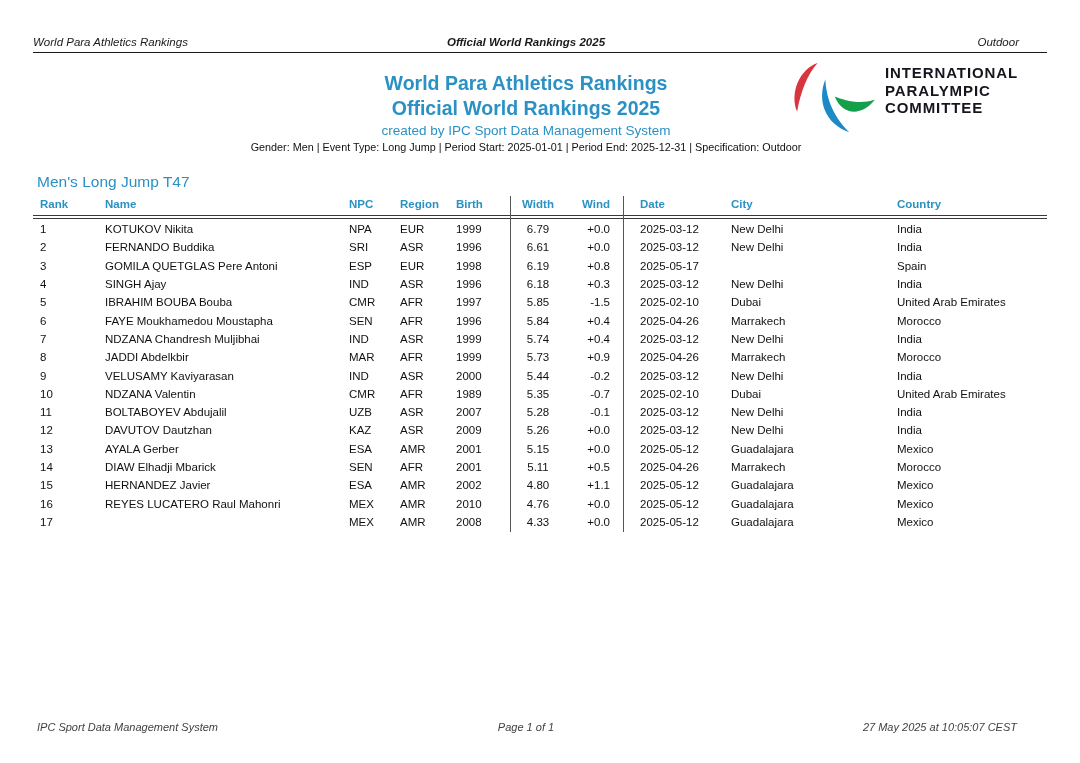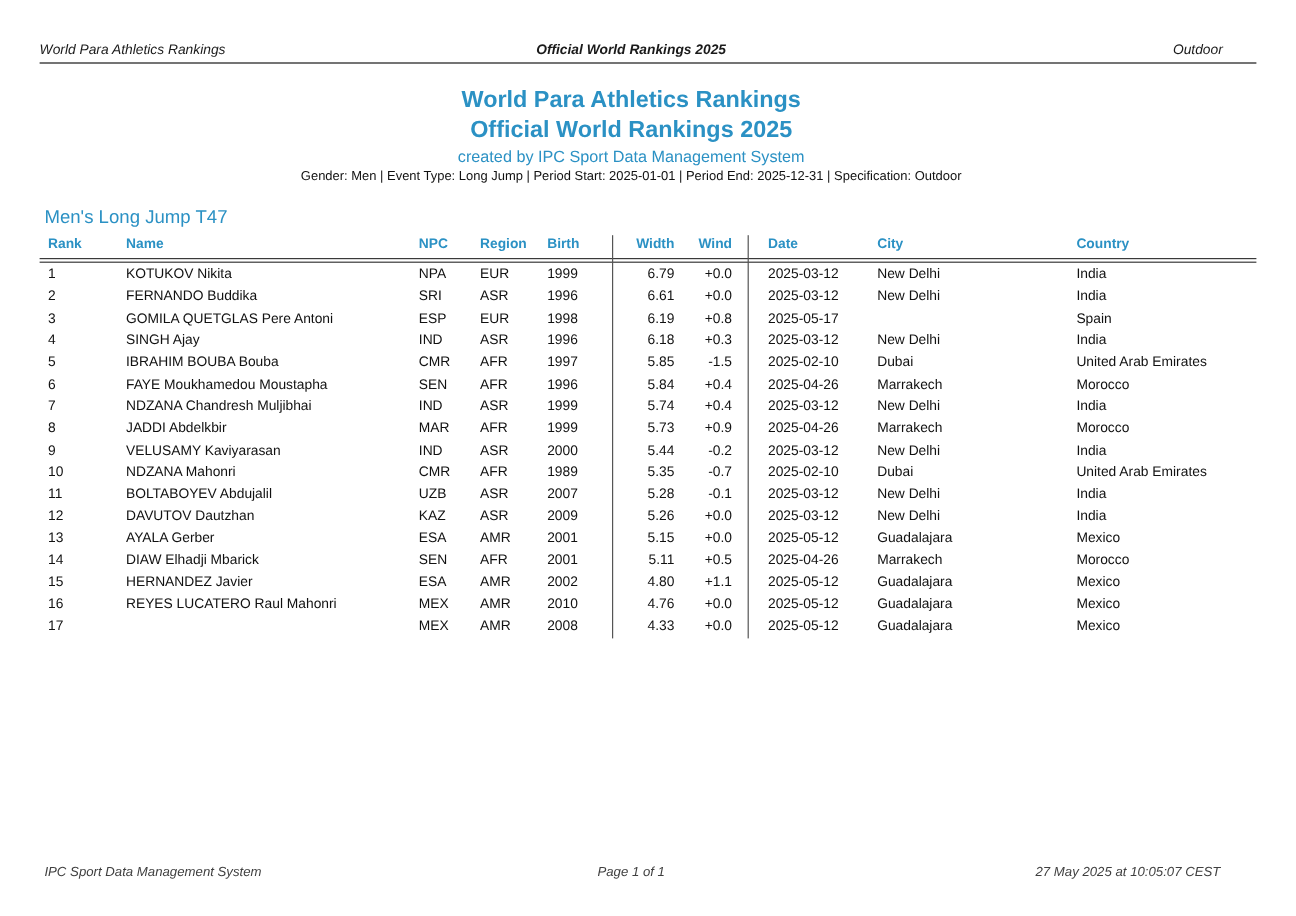--- a/index.html
+++ b/index.html
@@ -33,21 +33,21 @@
   .section-title { position:absolute; left:37px; top:173px; font-size:15.5px; color:#2b91c4; }
 
   
   .thead { position:absolute; top:198px; left:0; width:100%; height:16px; font-size:11.5px; font-weight:bold; color:#2b91c4; }
   .thead span, .trow span { position:absolute; white-space:nowrap; }
   .c-rank   { left:40px; }
   .c-name   { left:105px; }
   .c-npc    { left:349px; }
   .c-region { left:400px; }
   .c-birth  { left:456px; }
-  .c-width  { left:514px; width:48px; text-align:right; }
+  .c-width  { left:514px; width:48px; text-align:center; }
   .c-wind   { left:566px; width:44px; text-align:right; }
   .c-date   { left:640px; }
   .c-city   { left:731px; }
   .c-country{ left:897px; }
 
   .header-rule { position:absolute; top:215px; left:33px; width:1014px; height:4px; border-top:1.2px solid #3a3a3a; border-bottom:1.2px solid #3a3a3a; }
 
   .tbody { position:absolute; top:220px; left:0; width:100%; }
   .trow { position:relative; height:18.32px; font-size:11.5px; color:#111; line-height:18.32px; }
 
@@ -69,20 +69,32 @@
   <div class="runhead-text runhead-left">World Para Athletics Rankings</div>
   <div class="runhead-text runhead-center">Official World Rankings 2025</div>
   <div class="runhead-text runhead-right">Outdoor</div>
   <div class="runhead-rule"></div>
 
   <div class="title-line title-1">World Para Athletics Rankings</div>
   <div class="title-line title-2">Official World Rankings 2025</div>
   <div class="title-line title-3">created by IPC Sport Data Management System</div>
   <div class="title-filters">Gender: Men | Event Type: Long Jump | Period Start: 2025-01-01 | Period End: 2025-12-31 | Specification: Outdoor</div>
 
+  <div class="logo">
+    <svg width="94" height="78" viewBox="0 0 110 90">
+      <path d="M37,3 C16,10 4,38 13,60 C17,36 26,15 37,3 Z" fill="#d9353f"></path>
+      <path d="M46,22 C36,48 46,74 74,84 C52,62 47,40 46,22 Z" fill="#1c8ac6"></path>
+      <path d="M57,42 C66,64 88,66 104,46 C84,52 68,46 57,42 Z" fill="#14a04a"></path>
+    </svg>
+    <div class="logo-text">
+      <div>INTERNATIONAL</div>
+      <div>PARALYMPIC</div>
+      <div>COMMITTEE</div>
+    </div>
+  </div>
 
   <div class="section-title">Men's Long Jump T47</div>
 
   <div class="thead">
     <span class="c-rank">Rank</span>
     <span class="c-name">Name</span>
     <span class="c-npc">NPC</span>
     <span class="c-region">Region</span>
     <span class="c-birth">Birth</span>
     <span class="c-width">Width</span>
@@ -205,21 +217,21 @@
     <span class="c-birth">2000</span>
     <span class="c-width">5.44</span>
     <span class="c-wind">-0.2</span>
     <span class="c-date">2025-03-12</span>
     <span class="c-city">New Delhi</span>
     <span class="c-country">India</span>
   </div>
 
   <div class="trow">
     <span class="c-rank">10</span>
-    <span class="c-name">NDZANA Mahonri</span>
+    <span class="c-name">NDZANA Valentin</span>
     <span class="c-npc">CMR</span>
     <span class="c-region">AFR</span>
     <span class="c-birth">1989</span>
     <span class="c-width">5.35</span>
     <span class="c-wind">-0.7</span>
     <span class="c-date">2025-02-10</span>
     <span class="c-city">Dubai</span>
     <span class="c-country">United Arab Emirates</span>
   </div>
 

